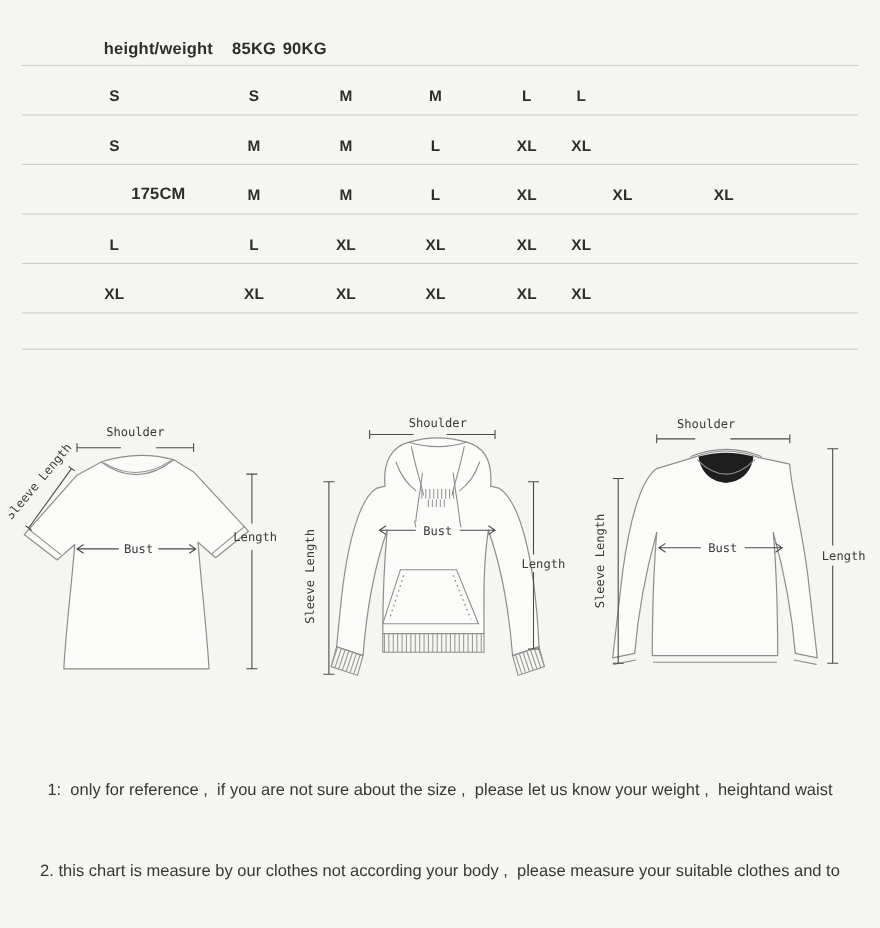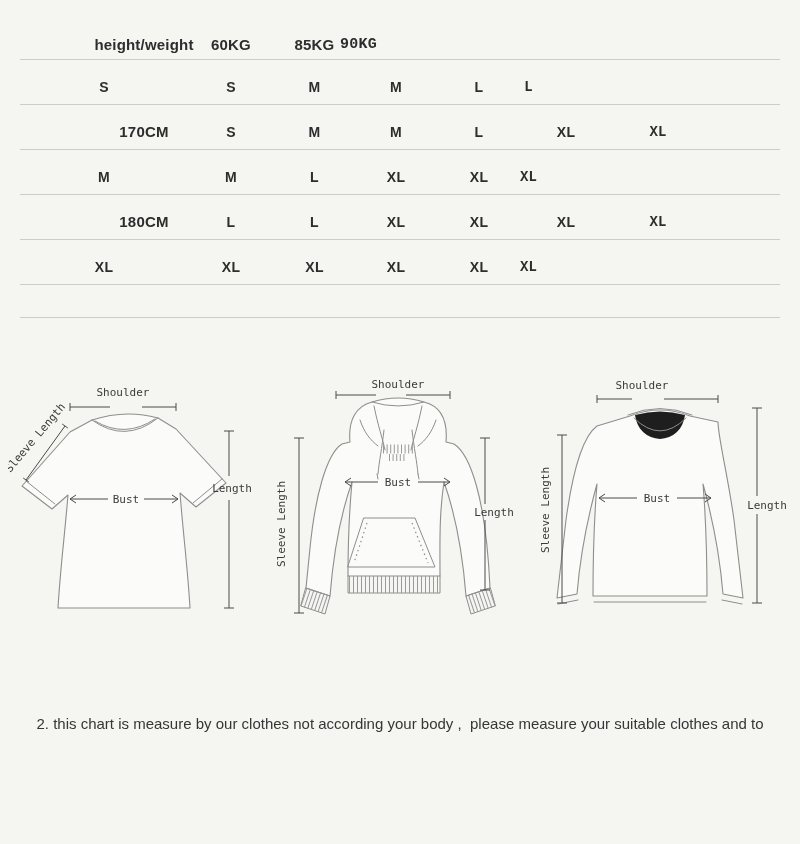--- a/index.html
+++ b/index.html
@@ -22,21 +22,21 @@
   .trow.head { height:60px; }
   .trow.data { height:45px; }
   .trow.empty { height:33px; }
   .cell {
     display:flex; justify-content:center; align-items:flex-end;
     padding-bottom:9px;
     font-weight:700; font-size:14px; letter-spacing:.2px;
   }
   .trow.head .cell { font-size:15px; padding-bottom:6px; }
   .cell.c0 { padding-left:80px; font-size:15px; }
-  .cell.c6 { padding-right:75px;font-family:Liberation Mono, monospace; }
+  .cell.c6 { padding-right:75px; }
 
   
   .diagram { position:absolute; }
   #svg-tshirt     { left:8px;   top:362px; }
   #svg-hoodie     { left:272px; top:358px; }
   #svg-longsleeve { left:535px; top:358px; }
 
   svg text {
     font-family:"DejaVu Sans Mono", monospace;
     font-size:11px;
@@ -57,55 +57,53 @@
   }
   .note-line { line-height:34px; }
   .note-line.n3 { margin-top:5px; }
 </style>
 </head>
 <body>
 
 <div class="size-table">
   <div class="trow head">
     <div class="cell c0">height/weight</div>
-    <div class="cell">60KG</div>
     <div class="cell">85KG</div>
     <div class="cell c6">90KG</div>
   </div>
 
   <div class="trow data">
     <div class="cell">S</div>
     <div class="cell">S</div>
     <div class="cell">M</div>
     <div class="cell">M</div>
     <div class="cell">L</div>
     <div class="cell c6">L</div>
   </div>
 
   <div class="trow data">
-    <div class="cell c0">170CM</div>
     <div class="cell">S</div>
     <div class="cell">M</div>
     <div class="cell">M</div>
     <div class="cell">L</div>
     <div class="cell">XL</div>
     <div class="cell c6">XL</div>
   </div>
 
   <div class="trow data">
-    <div class="cell">M</div>
-    <div class="cell">M</div>
-    <div class="cell">L</div>
-    <div class="cell">XL</div>
-    <div class="cell">XL</div>
-    <div class="cell c6">XL</div>
-  </div>
-
-  <div class="trow data">
-    <div class="cell c0">180CM</div>
+    <div class="cell c0">175CM</div>
+    <div class="cell">M</div>
+    <div class="cell">M</div>
+    <div class="cell">L</div>
+    <div class="cell">XL</div>
+    <div class="cell">XL</div>
+    <div class="cell c6">XL</div>
+  </div>
+
+  <div class="trow data">
     <div class="cell">L</div>
     <div class="cell">L</div>
     <div class="cell">XL</div>
     <div class="cell">XL</div>
     <div class="cell">XL</div>
     <div class="cell c6">XL</div>
   </div>
 
   <div class="trow data">
     <div class="cell">XL</div>
@@ -187,15 +185,16 @@
     <path d="M64,140 H102 M142,140 H176 M70,136 L64,140 L70,144 M170,136 L176,140 L170,144"></path>
     <path d="M222,50 V138 M222,156 V245 M217,50 H227 M217,245 H227"></path>
   </g>
   <text x="107" y="31" text-anchor="middle">Shoulder</text>
   <text x="14" y="152" text-anchor="middle" transform="rotate(-90 14 152)">Sleeve Length</text>
   <text x="122" y="144" text-anchor="middle">Bust</text>
   <text x="232" y="151" text-anchor="middle">Length</text>
 </svg>
 
 <div class="notes">
+  <div class="note-line n1">1:  only for reference ,  if you are not sure about the size ,  please let us know your weight ,  heightand waist</div>
   <div class="note-line n3">2. this chart is measure by our clothes not according your body ,  please measure your suitable clothes and to</div>
   
 </div>
 
 </body></html>

